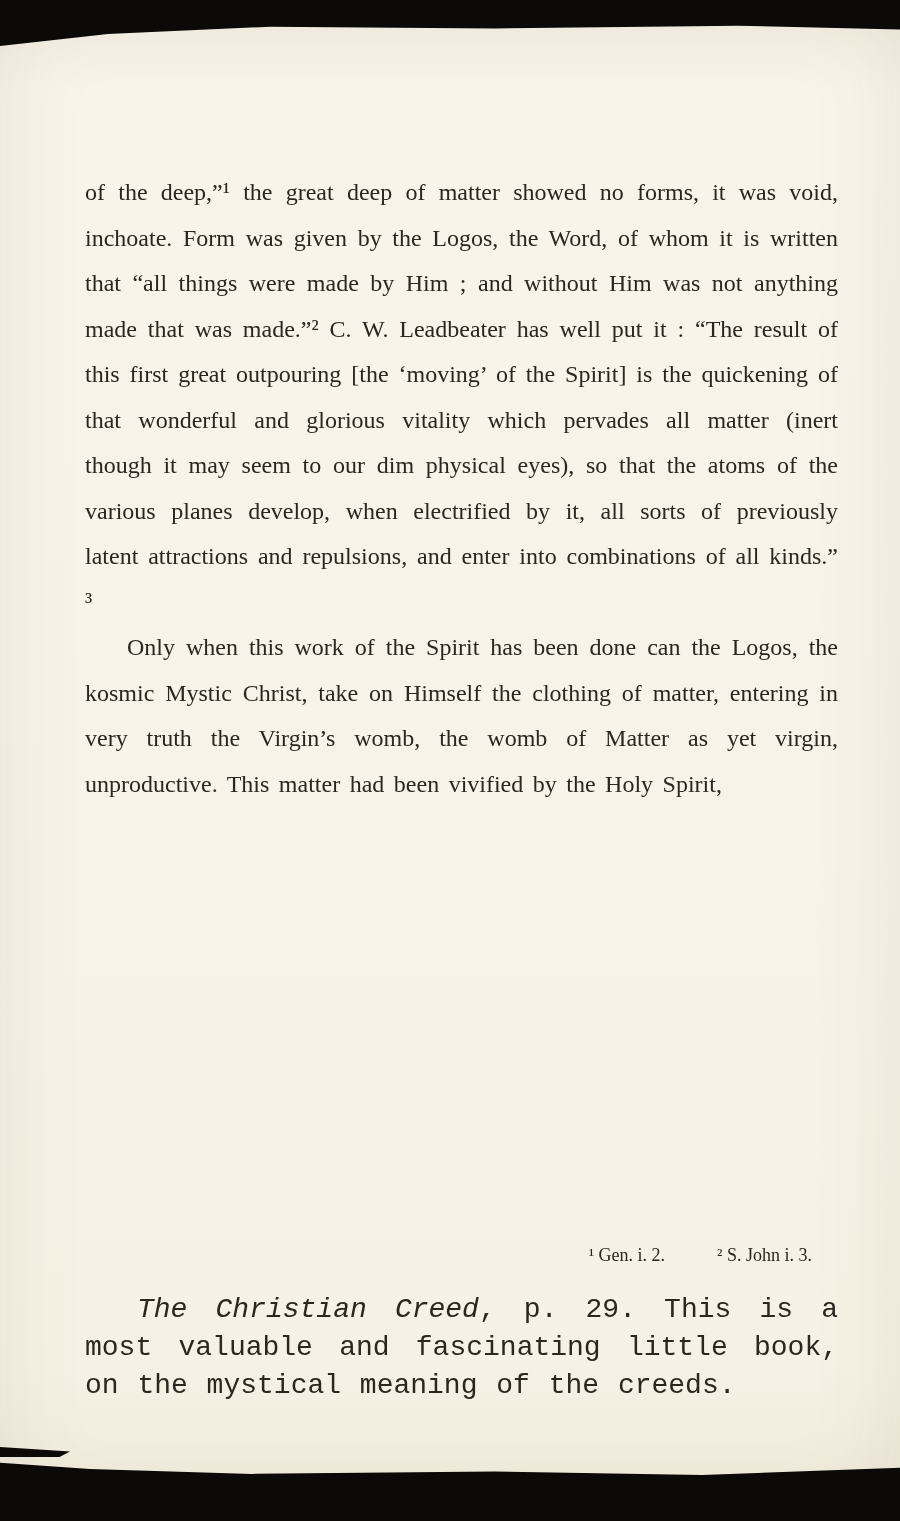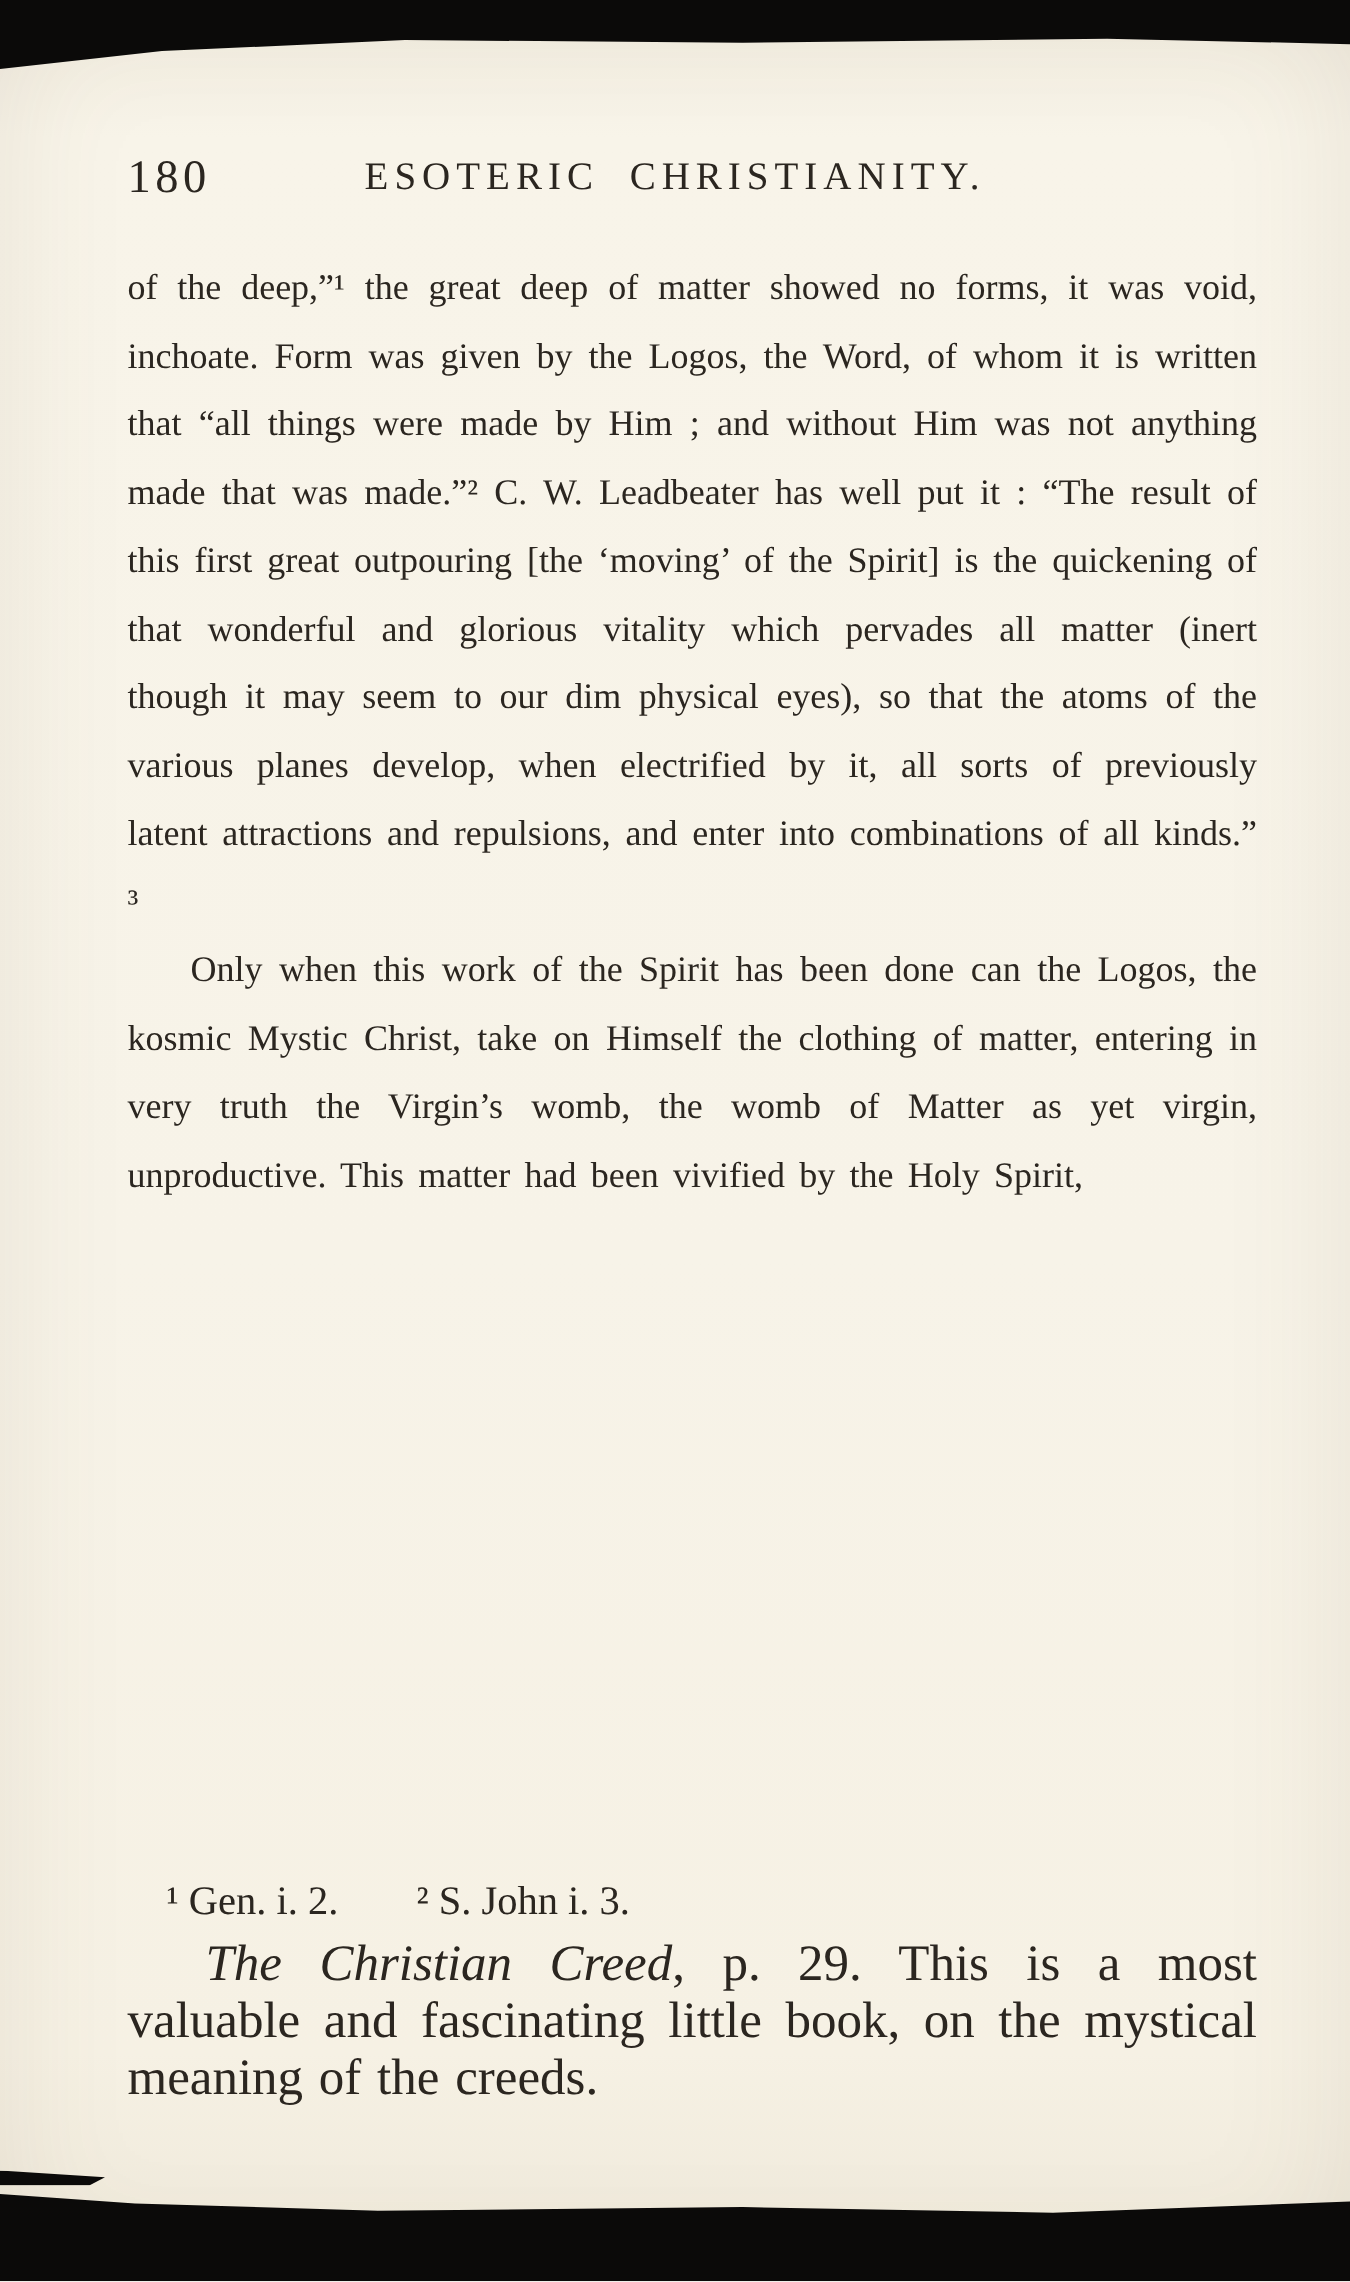--- a/index.html
+++ b/index.html
@@ -48,44 +48,41 @@
     margin: 0;
     font-size: 24px;
     line-height: 45.5px;
     text-align: justify;
     word-spacing: 3.5px;
   }
   .body-para.indent { text-indent: 42px; }
 
   .footnotes { position: absolute; left: 85px; width: 753px; bottom: 116px; }
   .footnote-refs {
-    text-align: left;
-    font-size: 27px;
+    text-align: right;
+    font-size: 18px;
   }
   .footnote-refs span { display: inline-block; margin: 0 26px; }
   .footnote-note {
-    margin: 8px 0 0 0;
-    font-size: 34px;
+    margin: 25px 0 0 0;
+    font-size: 28px;
     line-height: 38px;
     text-align: justify;
     text-indent: 52px;
     word-spacing: 2px;
+    font-family: Liberation Mono, monospace;
   }
 </style>
 </head>
 <body>
 
 <div class="page">
 
   <div class="scan-bar top"></div>
 
-  <header class="page-header">
-    <span class="page-number">180</span>
-    <span class="running-header">ESOTERIC CHRISTIANITY.</span>
-  </header>
 
   <main class="body-text">
     <p class="body-para">of the deep,”¹ the great deep of matter showed no forms, it was void, inchoate. Form was given by the Logos, the Word, of whom it is written that “all things were made by Him ; and without Him was not anything made that was made.”²  C. W. Leadbeater has well put it : “The result of this first great outpouring [the ‘moving’ of the Spirit] is the quickening of that wonderful and glorious vitality which pervades all matter (inert though it may seem to our dim physical eyes), so that the atoms of the various planes develop, when electrified by it, all sorts of previously latent attractions and repulsions, and enter into combinations of all kinds.” ³</p>
     <p class="body-para indent">Only when this work of the Spirit has been done can the Logos, the kosmic Mystic Christ, take on Himself the clothing of matter, entering in very truth the Virgin’s womb, the womb of Matter as yet virgin, unproductive.  This matter had been vivified by the Holy Spirit,</p>
   </main>
 
   <footer class="footnotes">
     <div class="footnote-refs">
       <span>¹ Gen. i. 2.</span><span>² S. John i. 3.</span>
     </div>

